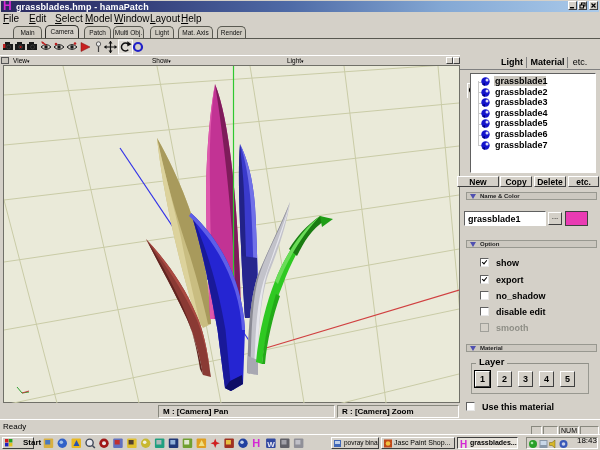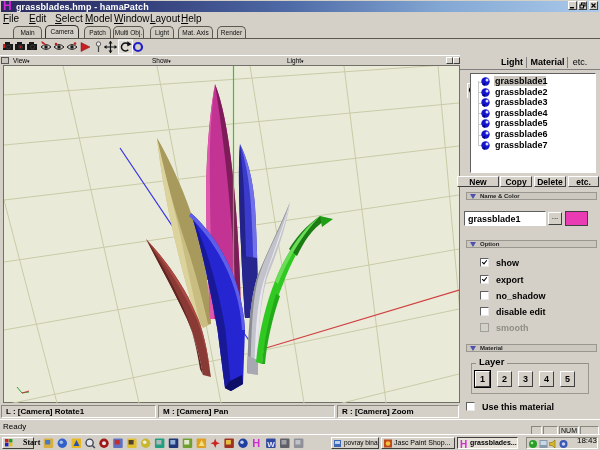--- a/index.html
+++ b/index.html
@@ -71,21 +71,21 @@
 border-top:1px solid #88887E;border-left:1px solid #88887E;border-bottom:1px solid #fff;border-right:1px solid #fff;
 font-size:8px;font-weight:bold;color:#000;line-height:12px;padding-left:4px;}
 #statusbar{position:absolute;left:0;top:419px;width:600px;height:15px;background:#D4D0C8;border-top:1px solid #fff;}
 #ready{position:absolute;left:3px;top:2px;font-size:8px;color:#000;}
 .spnl{position:absolute;top:6px;height:9px;background:#D4D0C8;
 border-top:1px solid #88887E;border-left:1px solid #88887E;border-bottom:1px solid #fff;border-right:1px solid #fff;
 font-size:7px;color:#000;line-height:8px;text-align:center;}
 #taskbar{position:absolute;left:0;top:434px;width:600px;height:16px;background:#D4D0C8;border-top:1px solid #fff;}
 #startbtn{position:absolute;left:2px;top:2px;width:32px;height:12px;background:#D4D0C8;
 border-top:1px solid #fff;border-left:1px solid #fff;border-right:1px solid #404040;border-bottom:1px solid #404040;
-font-size:8px;font-weight:bold;line-height:10px;padding-left:20px;font-family:Liberation Serif, serif;}
+font-size:8px;font-weight:bold;line-height:10px;padding-left:20px;}
 .taskb{position:absolute;top:2px;height:12px;background:#D4D0C8;
 border-top:1px solid #fff;border-left:1px solid #fff;border-right:1px solid #404040;border-bottom:1px solid #404040;
 font-size:6.5px;color:#000;line-height:10px;padding-left:12px;white-space:nowrap;overflow:hidden;}
 .taskb.act{background:#E6E2DA;border-top:1px solid #404040;border-left:1px solid #404040;border-right:1px solid #fff;border-bottom:1px solid #fff;font-weight:bold;font-size:7px;}
 #tray{position:absolute;left:526px;top:2px;width:72px;height:12px;
 border-top:1px solid #88887E;border-left:1px solid #88887E;border-bottom:1px solid #fff;border-right:1px solid #fff;}
 #clock{position:absolute;right:3px;top:1px;font-size:8px;color:#000;}
 </style></head>
 <body>
 <div id="app">
@@ -359,21 +359,20 @@
     <div class="lbtn" style="left:58px;">3</div>
     <div class="lbtn" style="left:79px;">4</div>
     <div class="lbtn" style="left:100px;">5</div>
     <div class="cbrow" style="left:6px;top:347px;">
         <div class="cb"></div>
         <span class="lb">Use this material</span>
       </div>
     <div style="position:absolute;left:6px;top:365px;width:133px;height:2px;border-top:1px solid #88887E;border-bottom:1px solid #fff;"></div>
   </div>
   <div id="lmr">
-    <div class="lmrseg" style="left:1px;width:155px;">L : [Camera] Rotate1</div>
     <div class="lmrseg" style="left:158px;width:177px;">M : [Camera] Pan</div>
     <div class="lmrseg" style="left:337px;width:122px;">R : [Camera] Zoom</div>
   </div>
   <div id="statusbar">
     <div id="ready">Ready</div>
     <div class="spnl" style="left:531px;width:11px;"></div>
     <div class="spnl" style="left:543px;width:15px;"></div>
     <div class="spnl" style="left:559px;width:20px;">NUM</div>
     <div class="spnl" style="left:580px;width:19px;"></div>
   </div>

